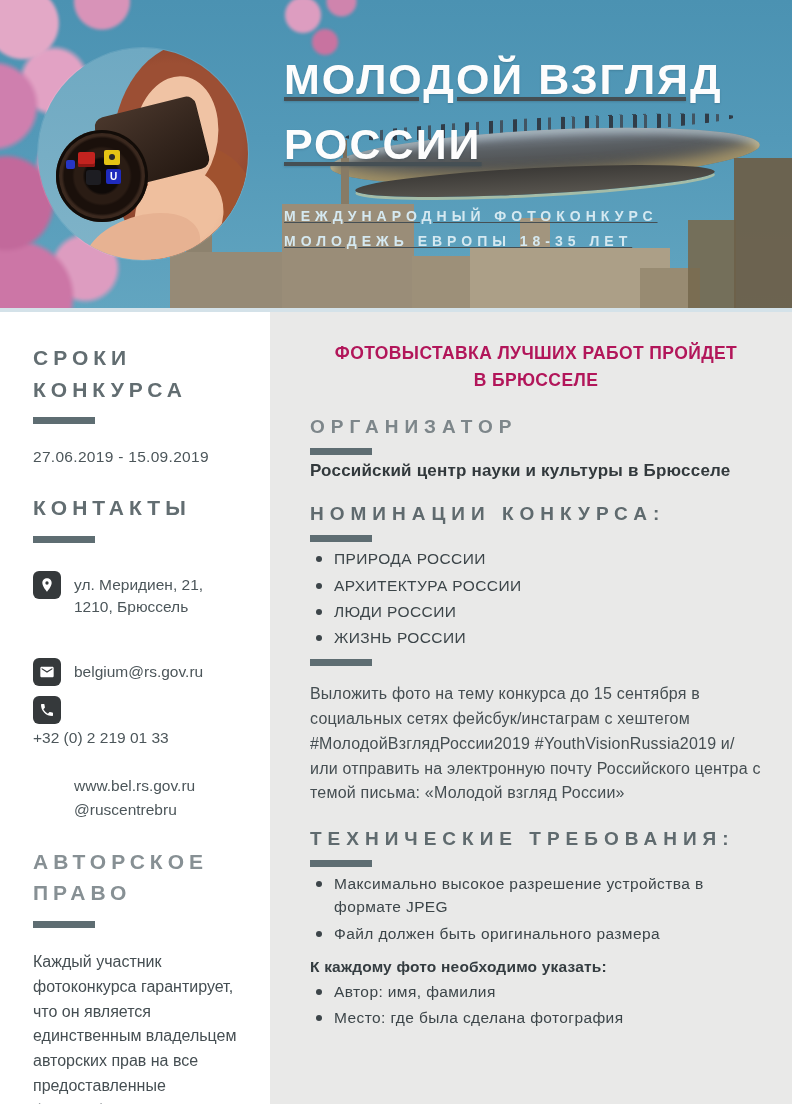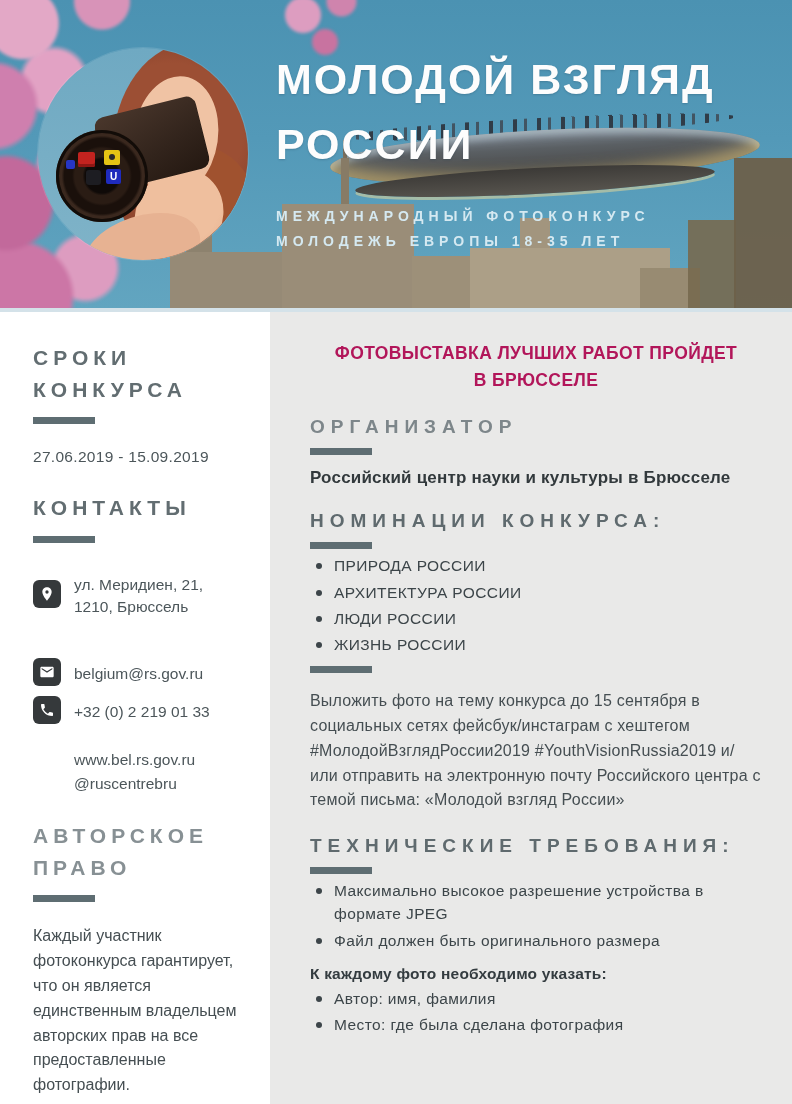--- a/index.html
+++ b/index.html
@@ -134,62 +134,62 @@
     border-radius:50%;
     background:#e7b292;
     transform:rotate(-18deg);
   }
   .pc-hair-front {
     position:absolute; right:-10px; bottom:-26px; width:120px; height:140px;
     border-radius:50%;
     background:radial-gradient(circle at 60% 40%, #a0522f 0 50%, #7c3a22 100%);
   }
 
-  .hero-text { position:absolute; left:276px; top:58px; width:500px; }
+  .hero-text { position:absolute; left:284px; top:58px; width:500px;text-decoration:underline; }
   .hero-title { color:#fdfdfd; font-weight:700; font-size:43px; letter-spacing:2px; line-height:1.0; text-shadow:0 1px 2px rgba(30,60,80,.25); }
   .hero-title .t2 { display:block; margin-top:22px; }
   .hero-sub { margin-top:38px; color:#d5e9f1; font-weight:700; font-size:14px; letter-spacing:5px; line-height:1.75; }
   .hero-sub span { display:block; }
 
   
   .body-cols { flex:1; display:flex; min-height:0; }
   .col-left { width:270px; flex:none; background:#ffffff; padding:30px 14px 20px 33px; }
   .col-right { flex:1; background:#e9e9e8; padding:28px 30px 24px 40px; }
 
   .sec-head {
     font-weight:700; font-size:21px; letter-spacing:5px; line-height:1.5;
     color:#626d71;
   }
   .sec-head.light { color:#879094; }
   .rule { width:62px; height:7px; background:#5e6d72; margin-top:12px; }
 
   .dates-value { margin-top:24px; font-size:15.5px; color:#4c565a; letter-spacing:.3px; }
 
   .contact-list { margin-top:28px; }
-  .contact-item { display:flex; align-items:center; margin-bottom:10px; }
+  .contact-item { display:flex; align-items:flex-start; margin-bottom:10px; }
   .contact-item .ci-icon {
     flex:none; width:28px; height:28px; border-radius:6px; background:#35393b;
     display:flex; align-items:center; justify-content:center; margin-right:13px;
   }
   .ci-icon svg { width:16px; height:16px; fill:#ffffff; }
   .ci-text { font-size:15.5px; line-height:1.45; color:#4c565a; padding-top:3px; }
   .gap-lg { margin-top:40px; }
-  .gap-md { margin-top:10px; }
+  .gap-md { margin-top:10px;flex-direction:column; }
   .web-block { margin-top:24px; padding-left:41px; font-size:15.5px; line-height:1.55; color:#4c565a; }
 
   .copyright-head { margin-top:24px; }
   .copyright-text { margin-top:22px; font-size:16px; line-height:1.55; color:#454e52; }
 
   .banner { text-align:center; color:#b2165a; font-weight:700; font-size:17.5px; line-height:1.55; letter-spacing:.4px; }
   .banner span { display:block; }
 
   .r-head { font-weight:700; font-size:19px; letter-spacing:6px; color:#5f6a6e; margin-top:22px; }
   .r-head.light { color:#7d868a; }
   .r-rule { width:62px; height:7px; background:#5e6d72; margin-top:10px; }
-  .org-name { margin-top:13px; font-weight:700; font-size:17px; color:#32393c; letter-spacing:.2px; }
+  .org-name { margin-top:6px; font-weight:700; font-size:17px; color:#32393c; letter-spacing:.2px; }
 
   ul.blist { list-style:none; margin-top:5px; }
   ul.blist li {
     position:relative; padding-left:24px; font-size:15.5px; line-height:1.5;
     color:#3c4549; letter-spacing:.4px; margin-bottom:3px;
   }
   ul.blist li:before {
     content:""; position:absolute; left:6px; top:9px; width:6px; height:6px;
     border-radius:50%; background:#3c4549;
   }

